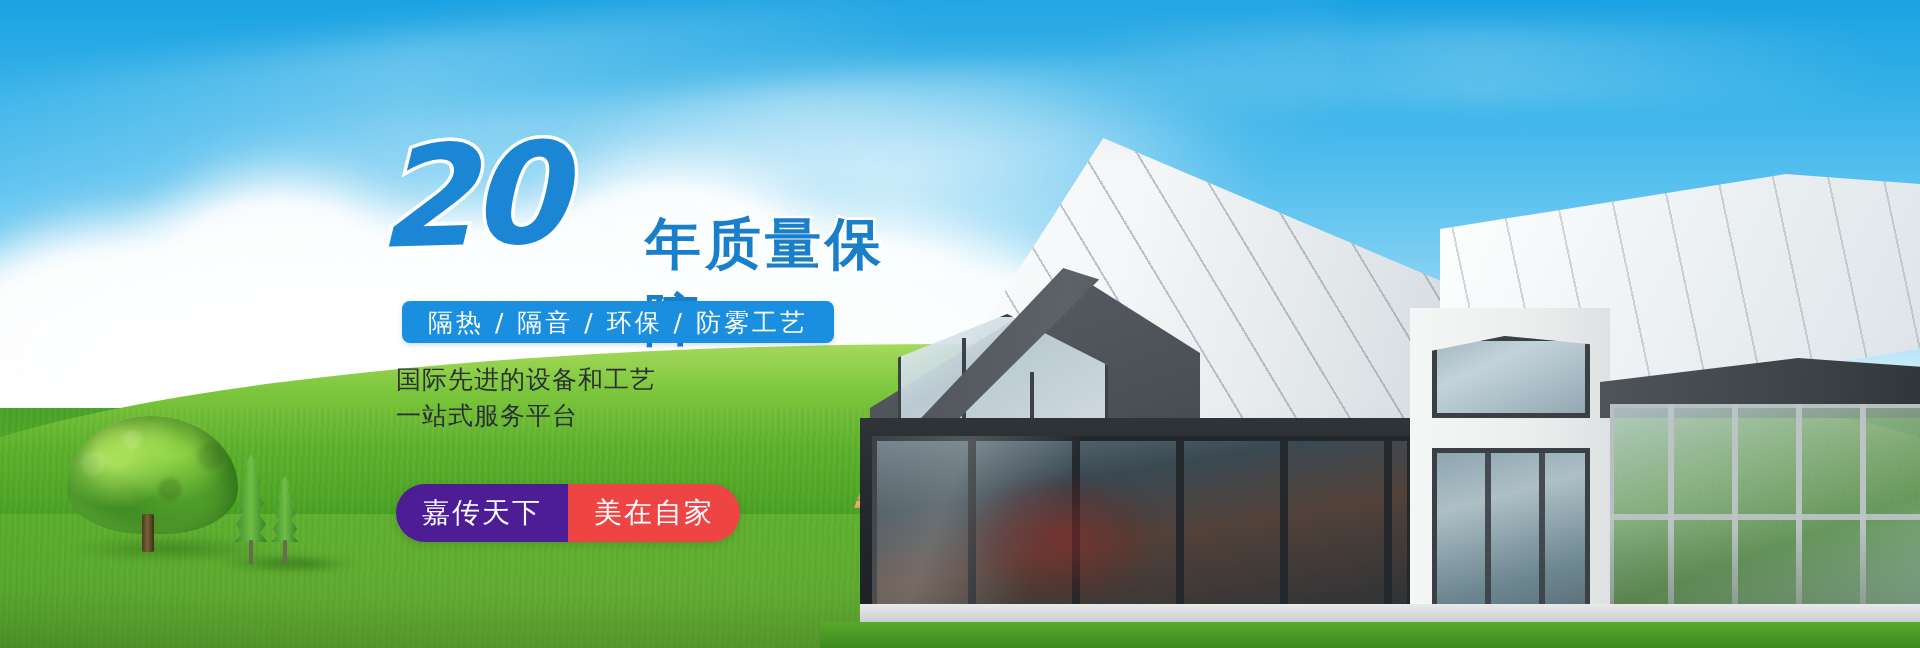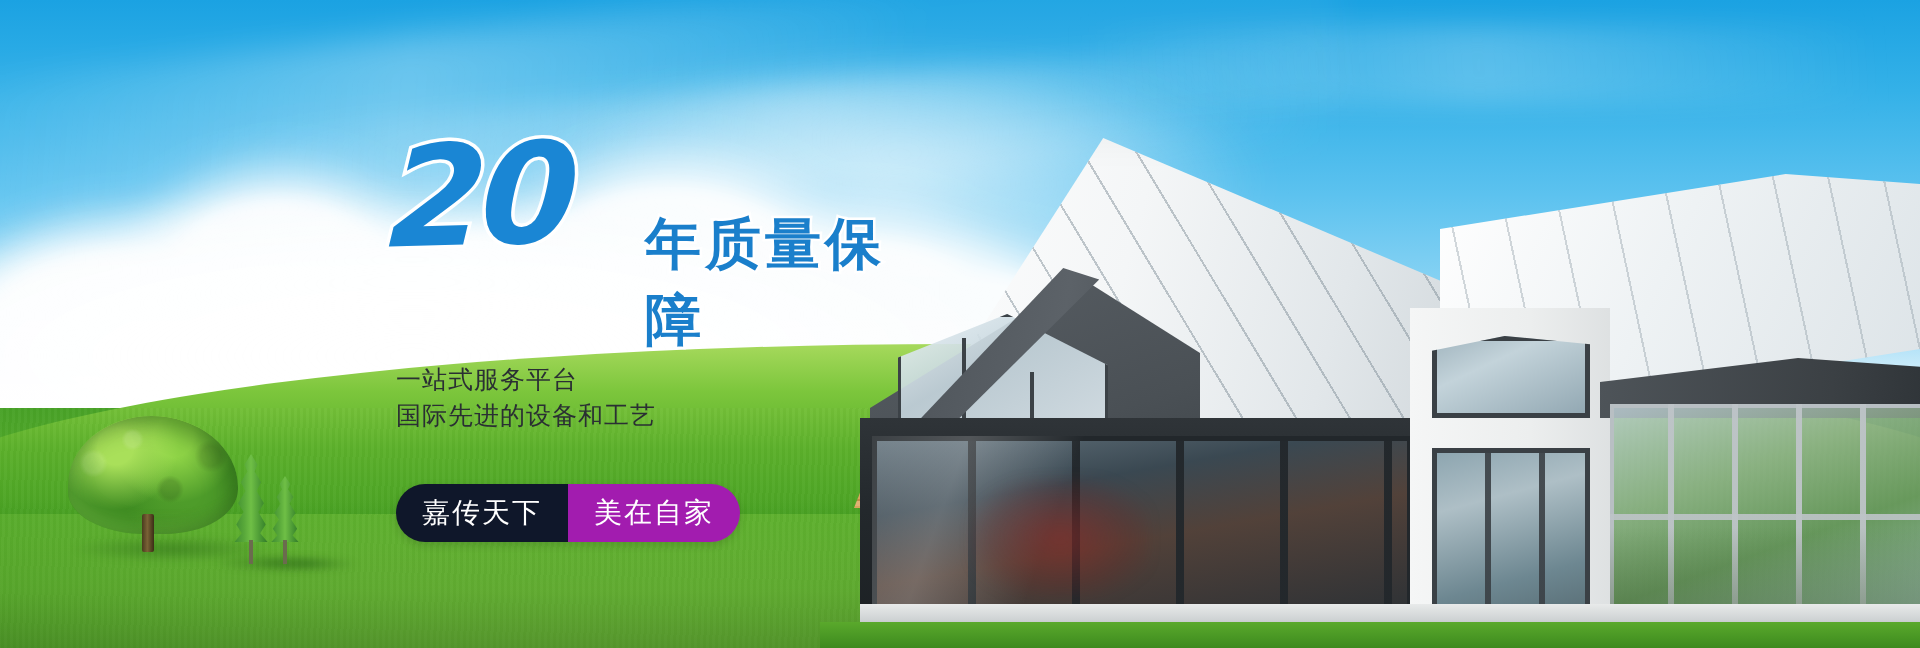--- a/index.html
+++ b/index.html
@@ -327,22 +327,22 @@
     box-shadow:0 3px 8px rgba(0,0,0,.14);
   }
   .cta .seg{
     display:flex; align-items:center; justify-content:center;
     color:#ffffff;
     font-size:28px;
     letter-spacing:2px;
     padding:0 26px;
     font-family:"DejaVu Sans","Liberation Sans",sans-serif;
   }
-  .cta .seg.left{ background:#0f172a; }
-  .cta .seg.right{ background:#a21caf; }
+  .cta .seg.left{ background:#4c1d95; }
+  .cta .seg.right{ background:#ef4444; }
 </style>
 </head>
 <body>
 
 <div class="banner">
 
   <div class="sky"></div>
   <div class="cirrus"></div>
   <div class="cirrus2"></div>
   <div class="cirrus3"></div>
@@ -408,24 +408,27 @@
     <div class="h-foundation"></div>
     <div class="h-grass-strip"></div>
   </div>
 
   <div class="copy">
 
     <div class="twenty">20</div>
 
     <div class="headline">年质量保障</div>
 
+    <div class="pill">
+      <span>隔热 / 隔音 / 环保 / 防雾工艺</span>
+    </div>
 
     <div class="lines">
+      <div>国际先进的设备和工艺</div>
       <div>一站式服务平台</div>
-      <div>国际先进的设备和工艺</div>
     </div>
 
     <div class="cta">
       <div class="seg left">嘉传天下</div>
       <div class="seg right">美在自家</div>
     </div>
 
   </div>
 </div>
 

